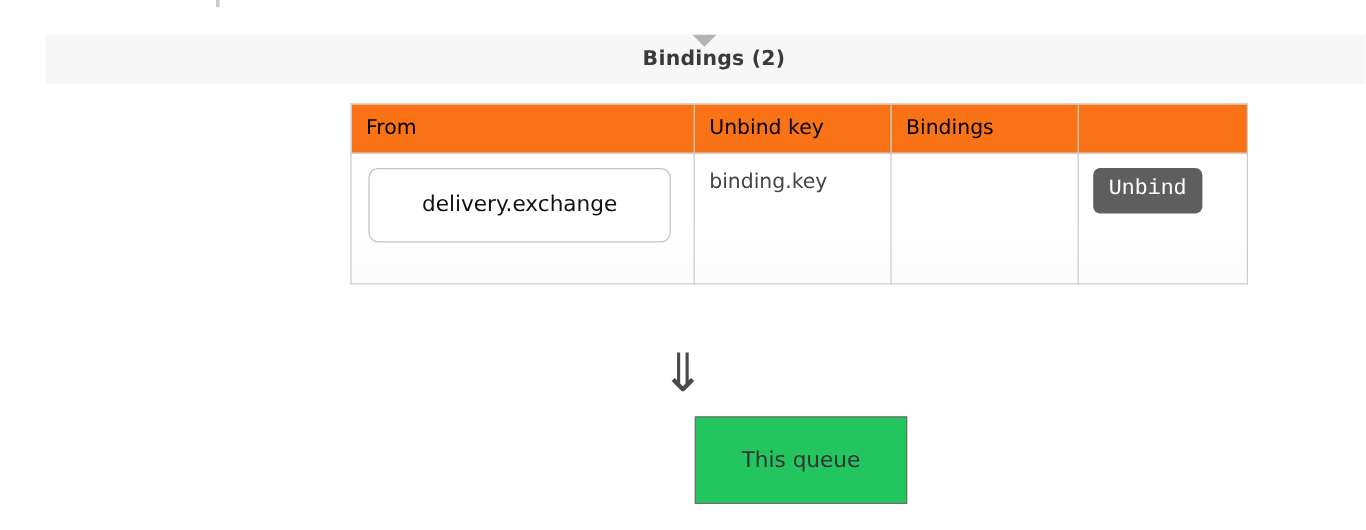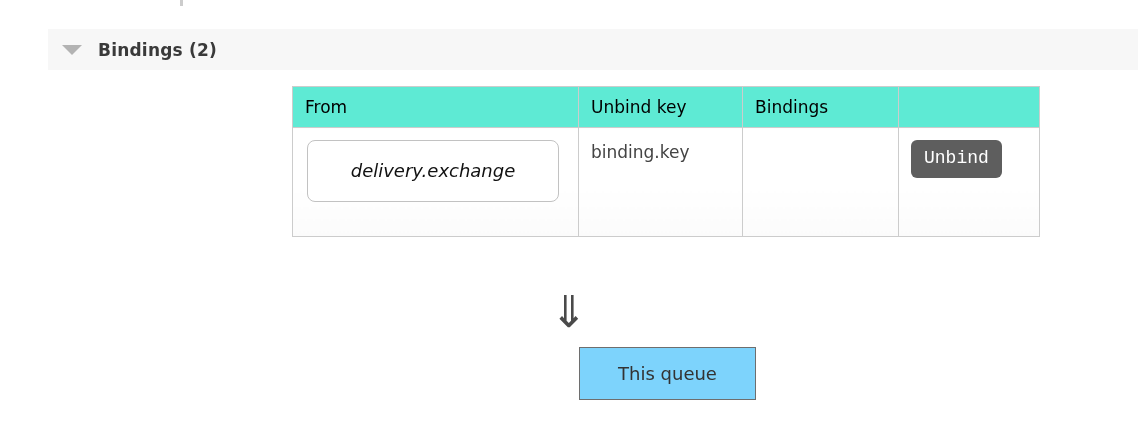--- a/index.html
+++ b/index.html
@@ -24,29 +24,30 @@
     left: 180px;
     top: 0;
     width: 3px;
     height: 6px;
     background: #cccccc;
   }
 
   
   .section-header {
     position: absolute;
-    left: 48px;
+    left: 38px;
     top: 29px;
     right: 0;
     height: 41px;
     background: #f7f7f7;
     display: flex;
     align-items: center;
     box-sizing: border-box;
     padding-left: 14px;
+    flex-direction: column;
   }
   .caret {
     width: 0;
     height: 0;
     border-left: 10px solid transparent;
     border-right: 10px solid transparent;
     border-top: 10px solid #b3b3b3;
     margin-right: 16px;
     flex: 0 0 auto;
   }
@@ -66,21 +67,21 @@
     width: 747px;
     border-collapse: collapse;
     table-layout: fixed;
     background: #ffffff;
   }
   .bindings-table th,
   .bindings-table td {
     border: 1px solid #cccccc;
     padding: 0;
     vertical-align: top;
-    background: #5eead4;
+    background: #f97316;
   }
   .bindings-table th {
     font-weight: normal;
     font-size: 17px;
     text-align: left;
     color: #000000;
     height: 40px;
     padding: 0 12px;
     white-space: nowrap;
     vertical-align: middle;
@@ -104,21 +105,20 @@
     white-space: nowrap;
   }
 
   tr.binding-row td {
     height: 80px;
     background: linear-gradient(to bottom, #ffffff 0%, #ffffff 55%, #fbfbfb 100%);
     vertical-align: top;
   }
   td.cell-from {
     padding: 12px 14px;
-    font-style: italic;
   }
   td.cell-rkey {
     padding: 14px 12px;
     font-size: 17px;
     color: #444444;
     white-space: nowrap;
   }
   td.cell-args {
     padding: 14px 12px;
   }
@@ -170,24 +170,24 @@
     line-height: 44px;
     color: #4a4a4a;
     font-family: "DejaVu Sans", sans-serif;
     user-select: none;
   }
   .queue-box {
     position: absolute;
     left: 579px;
     top: 347px;
     width: 177px;
-    height: 53px;
+    height: 73px;
     box-sizing: border-box;
     border: 1px solid #6e6e6e;
-    background: #7dd3fc;
+    background: #22c55e;
     display: flex;
     align-items: center;
     justify-content: center;
     font-size: 18px;
     color: #333333;
     white-space: nowrap;
   }
 </style>
 </head>
 <body>

